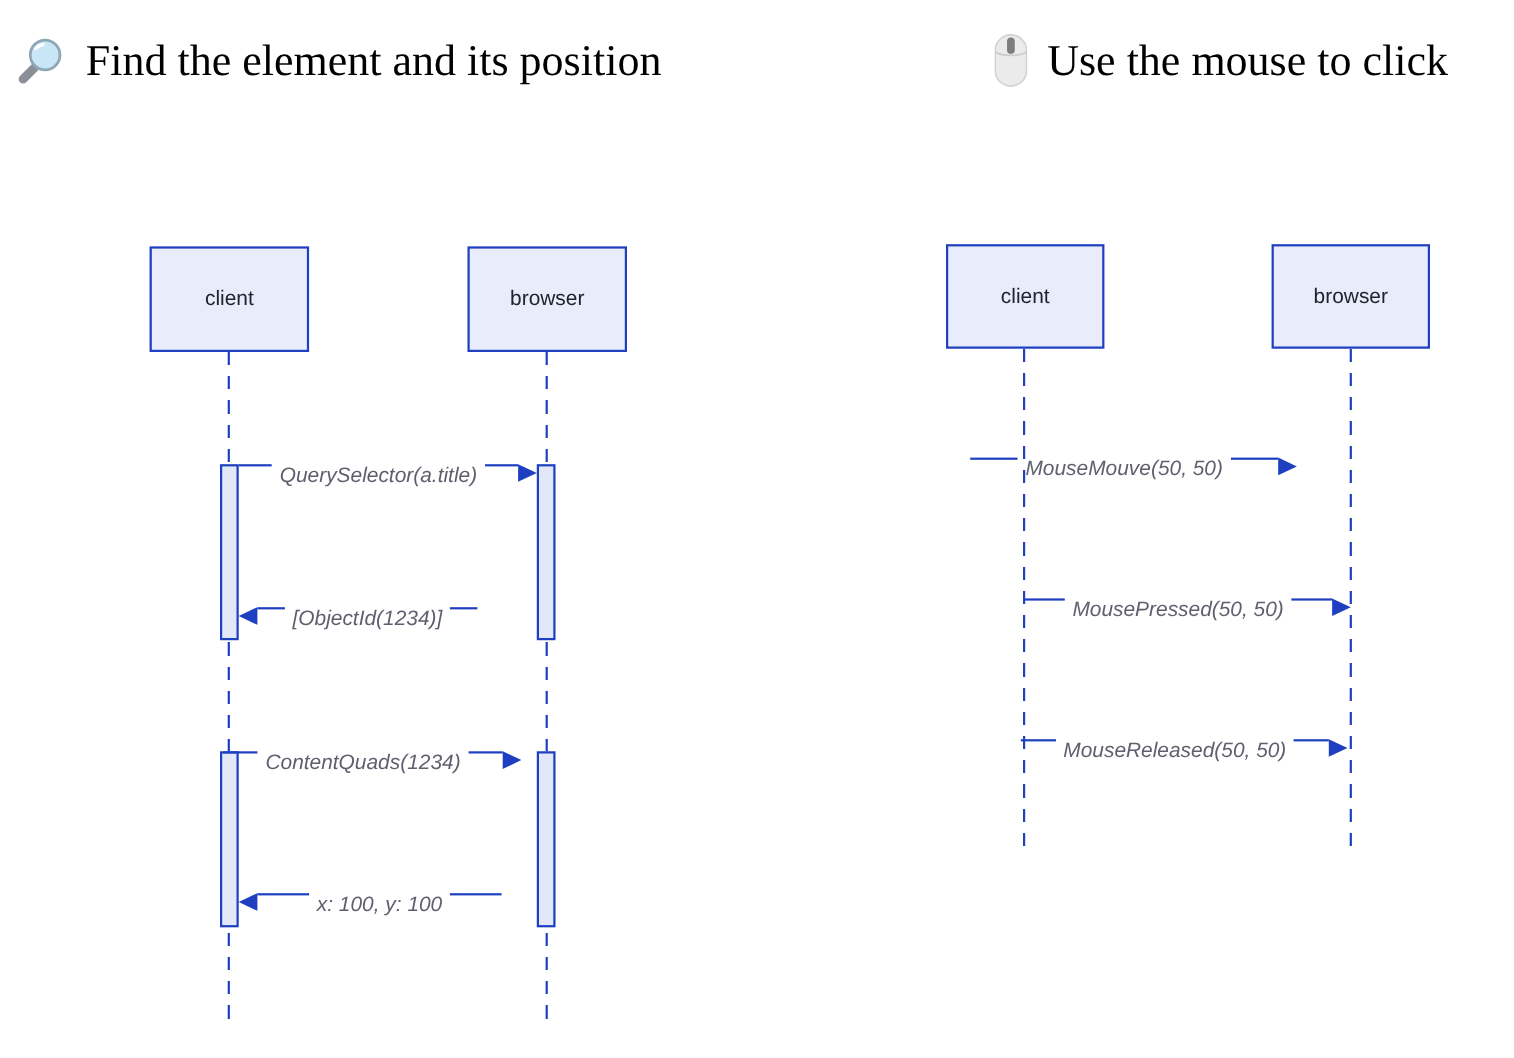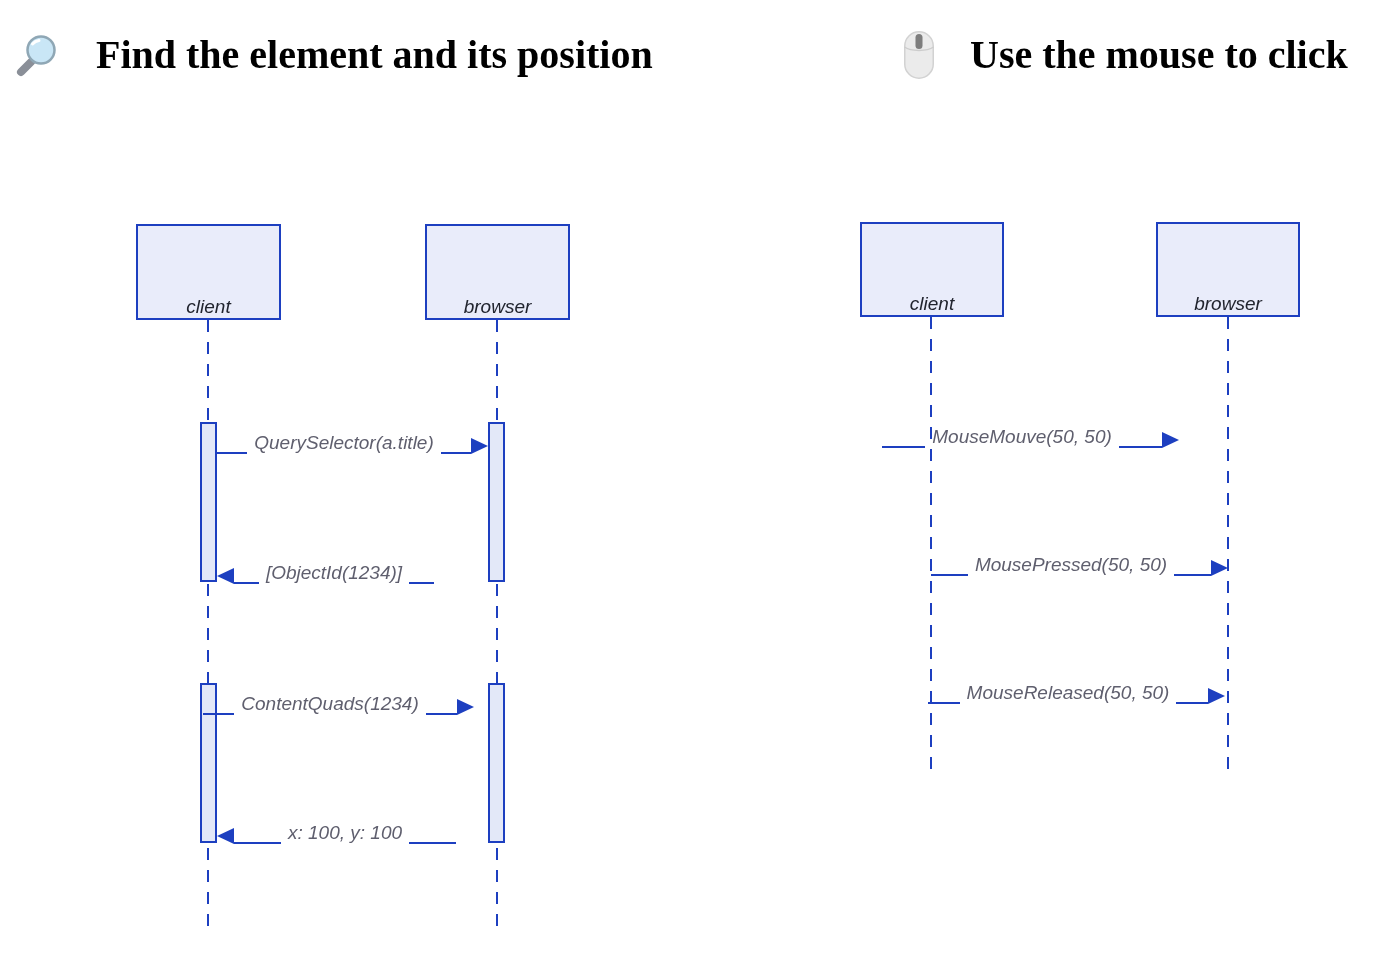--- a/index.html
+++ b/index.html
@@ -12,50 +12,50 @@
   *{margin:0;padding:0;box-sizing:border-box;}
   html,body{background:#ffffff;}
   .canvas{
     position:relative;
     width:1376px;height:962px;
     background:#ffffff;
     overflow:hidden;
     font-family:"Liberation Sans",sans-serif;
   }
   
-  .title-row{position:absolute;display:flex;align-items:center;gap:36px;font-weight:bold;}
+  .title-row{position:absolute;display:flex;align-items:center;gap:18px;}
   .title-text{
     font-family:"Liberation Serif",serif;
     font-size:40px;line-height:50px;color:#000;
     white-space:nowrap;
   }
   .title-icon{display:inline-flex;align-items:center;}
   
   .actor-box{
     position:absolute;
     border:2px solid var(--blue);
     background:var(--actor-fill);
-    display:flex;align-items:flex-end;justify-content:center;font-style:italic;
+    display:flex;align-items:center;justify-content:center;
   }
   .actor-label{font-size:19px;color:var(--actor-text);}
   
   .lifeline{
     position:absolute;width:2px;
     background:repeating-linear-gradient(to bottom,var(--blue) 0 12px,transparent 12px 22px);
   }
   
   .activation{
     position:absolute;width:17px;height:160px;
     border:2px solid var(--blue);
     background:var(--activation-fill);
   }
   
   .msg{
     position:absolute;height:32px;
-    display:flex;align-items:flex-end;
+    display:flex;align-items:flex-start;
   }
   .seg{flex:1;height:2px;background:var(--blue);}
   .mlabel{
     font-size:19px;font-style:italic;color:var(--msg-text);
     padding:0 7px;white-space:nowrap;
   }
   .ah-r{width:0;height:0;border-top:8px solid transparent;border-bottom:8px solid transparent;border-left:17px solid var(--blue);}
   .ah-l{width:0;height:0;border-top:8px solid transparent;border-bottom:8px solid transparent;border-right:17px solid var(--blue);}
 </style>
 </head>

